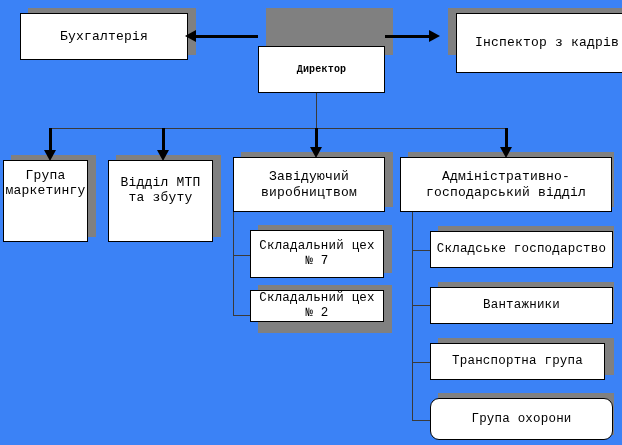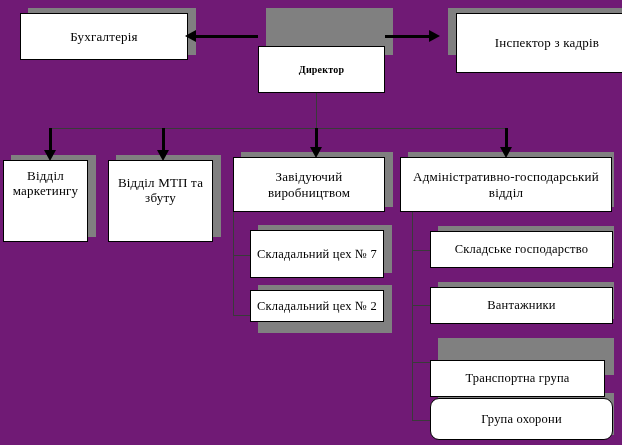--- a/index.html
+++ b/index.html
@@ -4,23 +4,23 @@
 <style>
   html, body {
     margin: 0;
     padding: 0;
     background: #ffffff;
   }
   #canvas {
     position: relative;
     width: 622px;
     height: 445px;
-    background: #701a75;
+    background: #3b82f6;
     overflow: hidden;
-    font-family: Liberation Serif, serif;
+    font-family: Liberation Mono, monospace;
   }
 
   
   .node {
     position: absolute;
     box-sizing: border-box;
     background: #ffffff;
     border: 1px solid #000000;
     display: flex;
     align-items: center;
@@ -138,21 +138,21 @@
   <div class="arrow-down" style="left:157px; top:150px;"></div>
 
   <div class="vline-thick" style="left:315px; top:128px; height:21px;"></div>
   <div class="arrow-down" style="left:310px; top:147px;"></div>
 
   <div class="vline-thick" style="left:505px; top:128px; height:21px;"></div>
   <div class="arrow-down" style="left:500px; top:147px;"></div>
 
   <div class="shadow" style="left:11px; top:155px; width:85px; height:82px;"></div>
   <div class="node t-dept" style="left:3px; top:160px; width:85px; height:82px; align-items:flex-start; padding-top:7px;">
-    <span class="label">Відділ маркетингу</span>
+    <span class="label">Група маркетингу</span>
   </div>
 
   <div class="shadow" style="left:116px; top:155px; width:105px; height:82px;"></div>
   <div class="node t-dept" style="left:108px; top:160px; width:105px; height:82px; align-items:flex-start; padding-top:14px;">
     <span class="label">Відділ МТП та збуту</span>
   </div>
 
   <div class="shadow" style="left:241px; top:152px; width:152px; height:55px;"></div>
   <div class="node t-dept" style="left:233px; top:157px; width:152px; height:55px;justify-content:center;">
     <span class="label">Завідуючий виробництвом</span>
@@ -187,21 +187,21 @@
   <div class="node t-sub" style="left:430px; top:231px; width:183px; height:37px;">
     <span class="label">Складське господарство</span>
   </div>
 
   <div class="shadow" style="left:438px; top:282px; width:176px; height:37px;"></div>
   <div class="node t-sub" style="left:430px; top:287px; width:183px; height:37px;">
     <span class="label">Вантажники</span>
   </div>
 
   <div class="shadow" style="left:438px; top:338px; width:176px; height:37px;"></div>
-  <div class="node t-sub" style="left:430px; top:343px; width:175px; height:37px;margin-top:17px;">
+  <div class="node t-sub" style="left:430px; top:343px; width:175px; height:37px;">
     <span class="label">Транспортна група</span>
   </div>
 
   <div class="shadow" style="left:438px; top:393px; width:176px; height:42px;"></div>
   <div class="node t-sub" style="left:430px; top:398px; width:183px; height:42px;border-radius:9px;">
     <span class="label">Група охорони</span>
   </div>
 
 </div>
 

